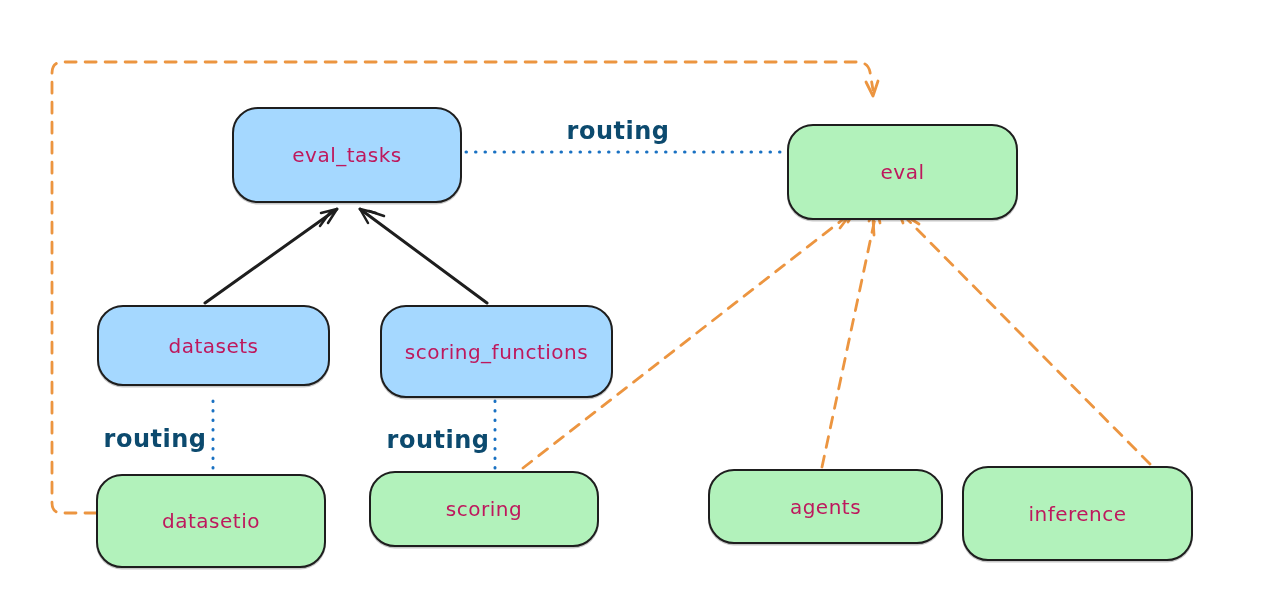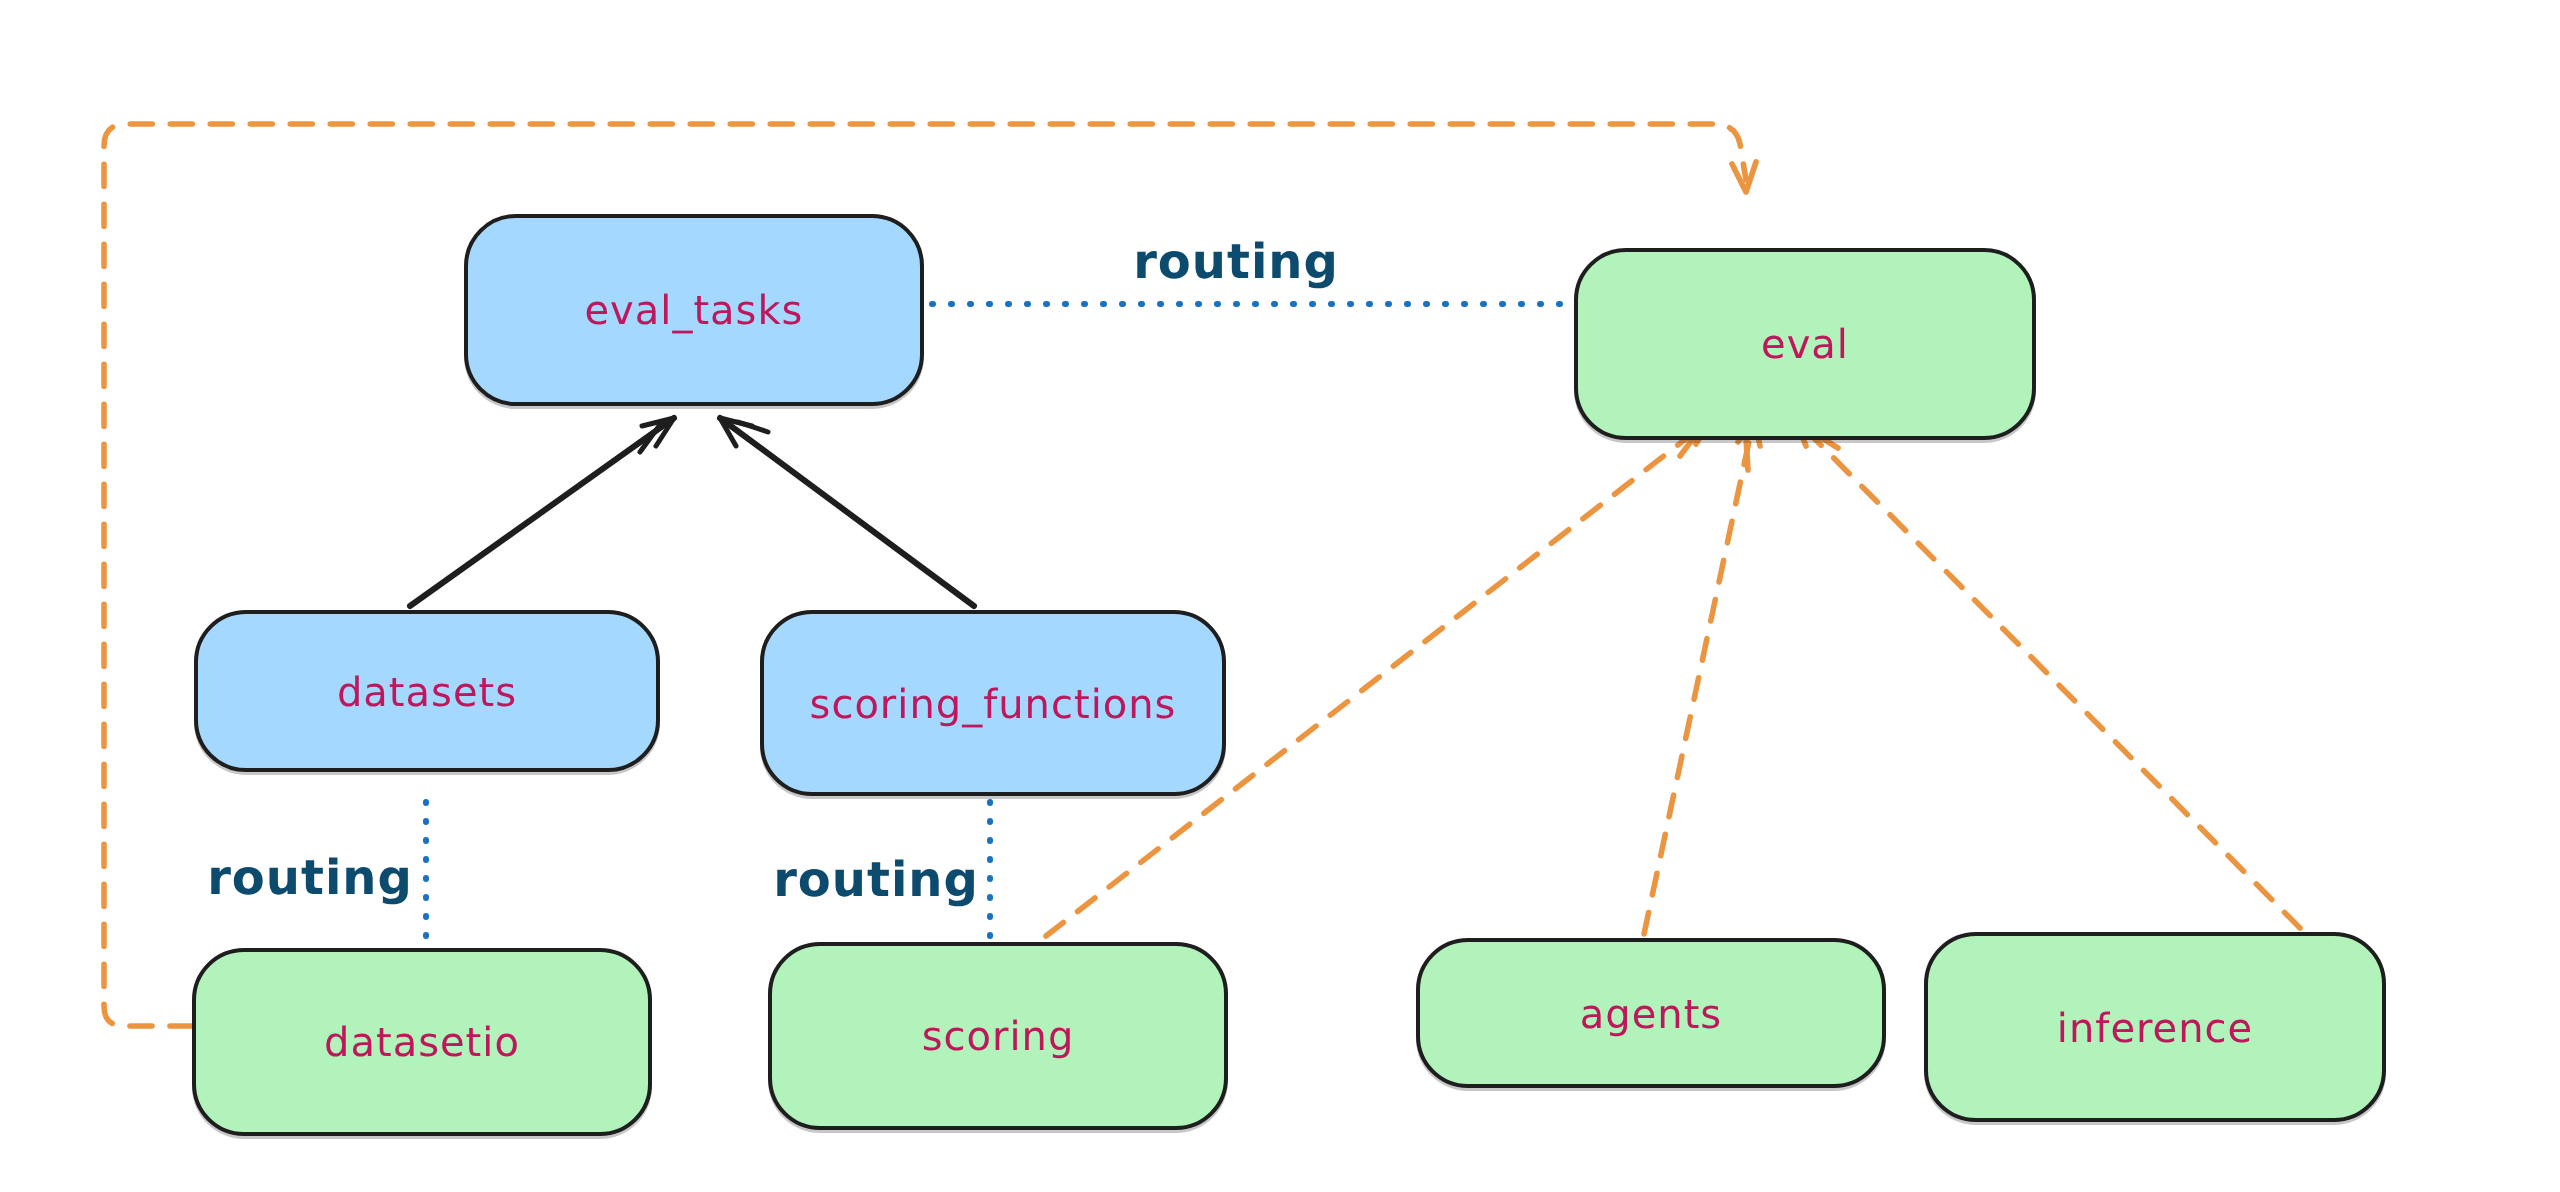--- a/index.html
+++ b/index.html
@@ -108,21 +108,21 @@
   </div>
 
   <div class="node blue" style="left:380px; top:305px; width:233px; height:93px;">
     <span>scoring_functions</span>
   </div>
 
   <div class="node green" style="left:96px; top:474px; width:230px; height:94px;">
     <span>datasetio</span>
   </div>
 
-  <div class="node green" style="left:384px; top:471px; width:230px; height:94px;">
+  <div class="node green" style="left:369px; top:471px; width:230px; height:76px;">
     <span>scoring</span>
   </div>
 
   <div class="node green" style="left:708px; top:469px; width:235px; height:75px;">
     <span>agents</span>
   </div>
 
   <div class="node green" style="left:962px; top:466px; width:231px; height:95px;">
     <span>inference</span>
   </div>

